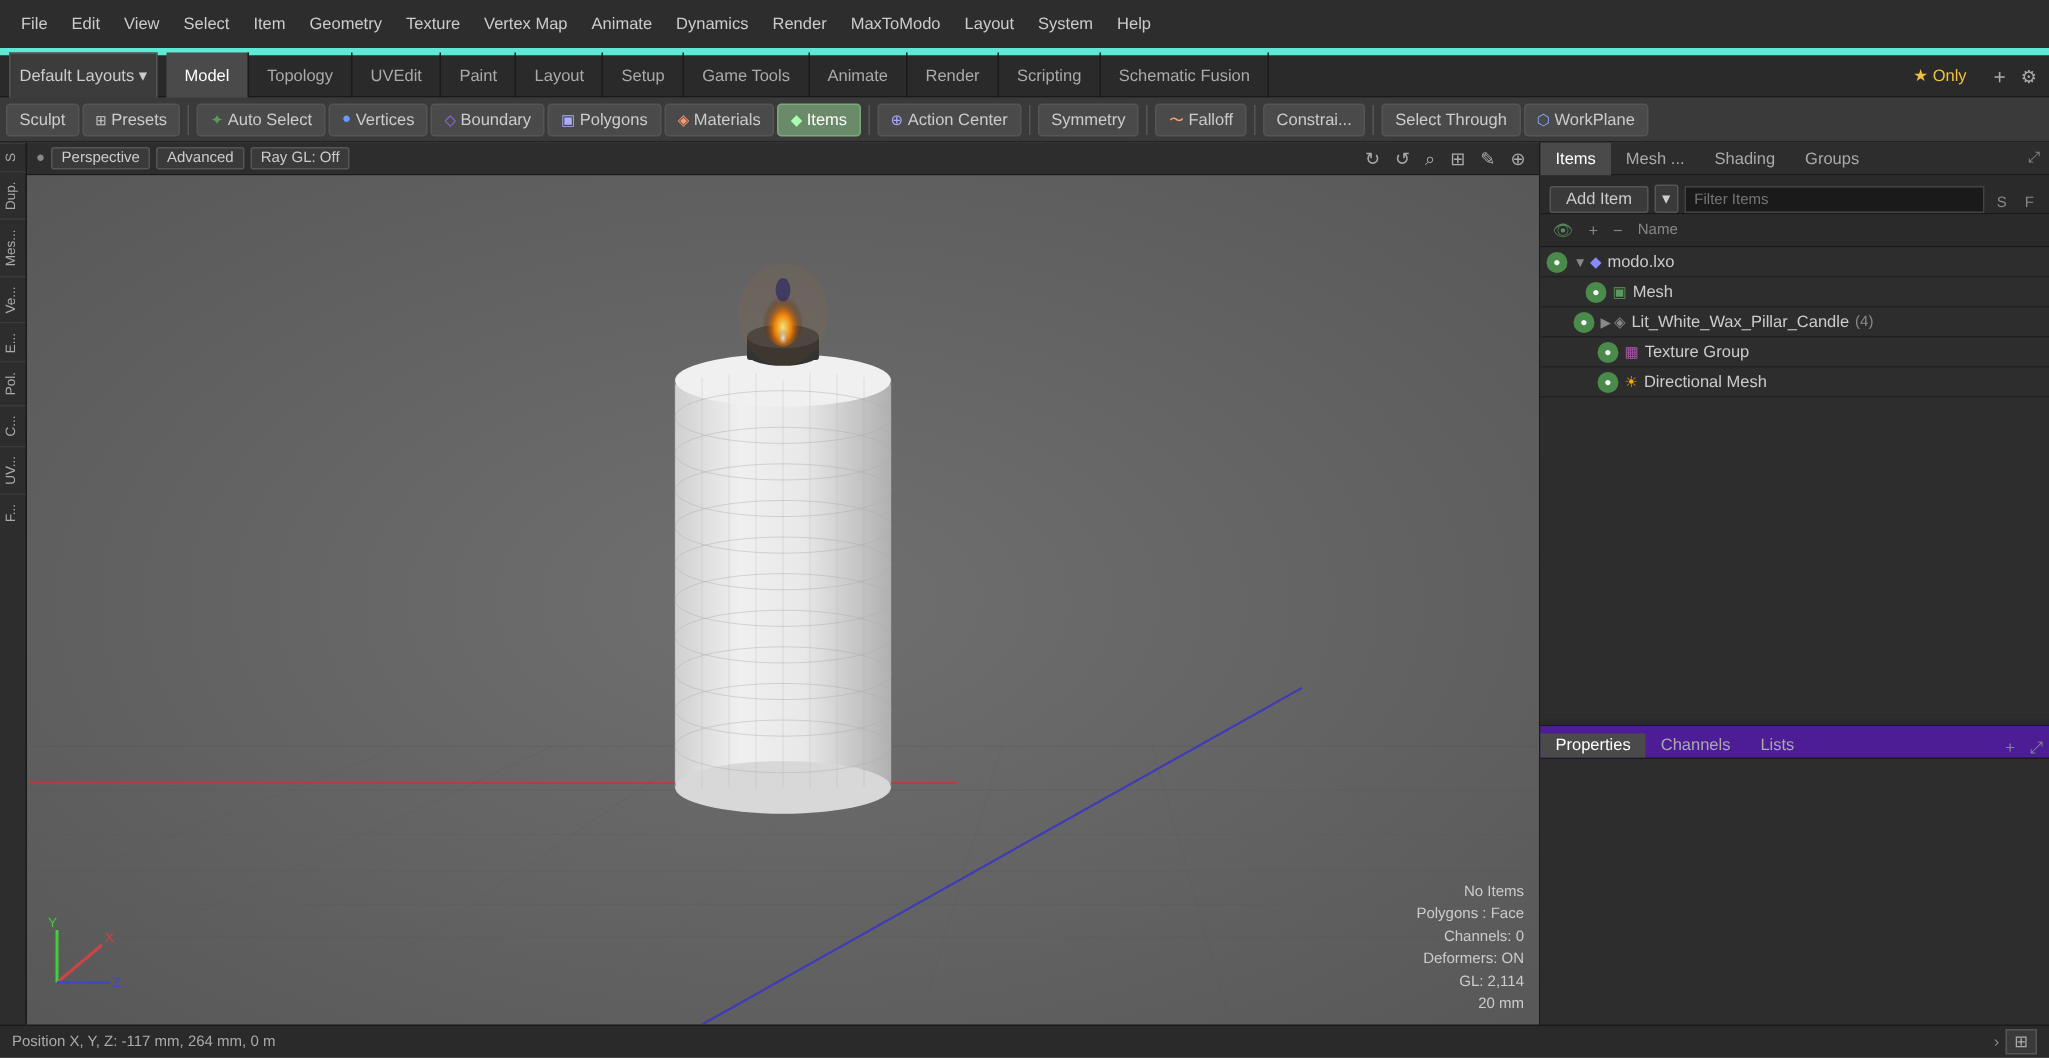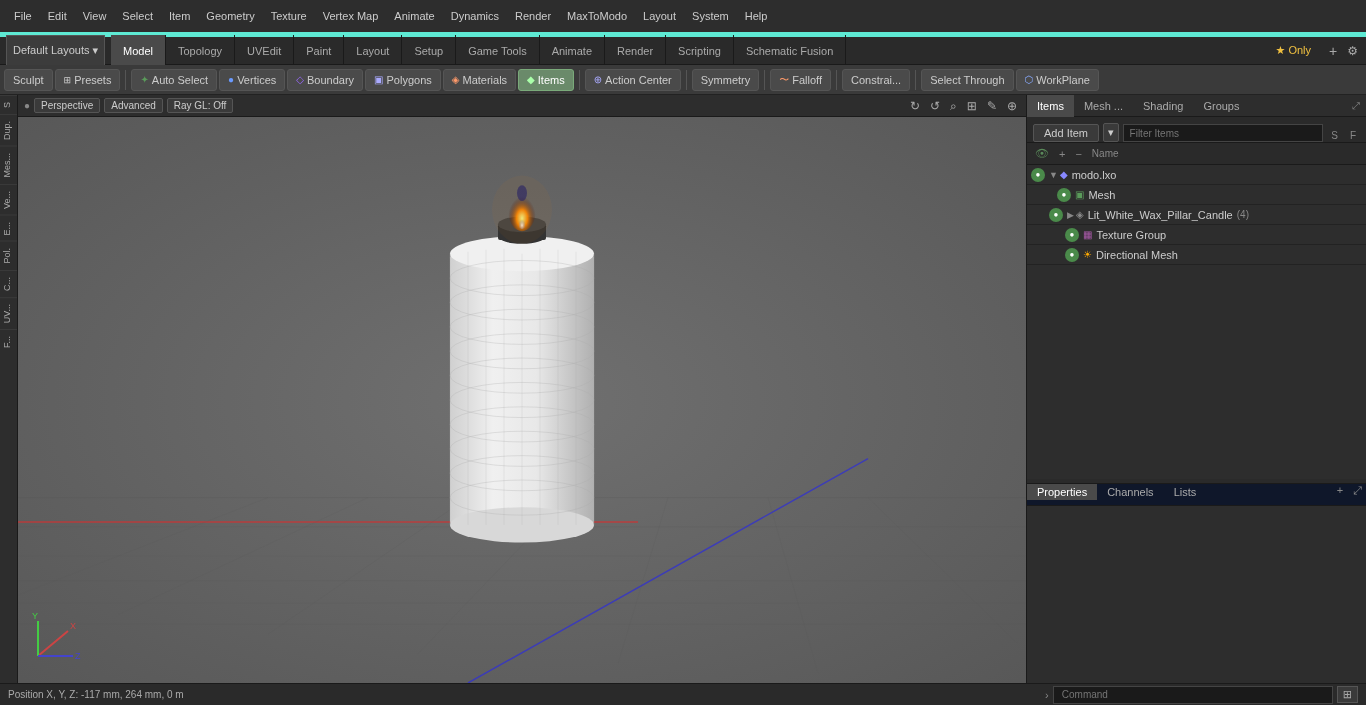--- a/index.html
+++ b/index.html
@@ -430,23 +430,23 @@
     
     .properties-panel {
       height: 200px;
       background: #3a3a3a;
       border-top: 1px solid #1a1a1a;
       display: flex;
       flex-direction: column;
     }
     .prop-tabs {
       display: flex;
-      background: #0f172a;
+      background: #4c1d95;
       height: 22px;
-      align-items: flex-start;
+      align-items: flex-end;
       border-bottom: 1px solid #1a1a1a;
     }
     .prop-tab {
       padding: 2px 10px;
       color: #aaa;
       cursor: pointer;
       font-size: 11px;
     }
     .prop-tab.active { background: #4a4a4a; color: #fff; }
     .prop-add {
@@ -700,20 +700,28 @@
         <ellipse cx="504" cy="110" rx="24" ry="8" fill="#444"></ellipse>
 
         <ellipse cx="504" cy="95" rx="14" ry="22" fill="url(#flameGrad)" opacity="0.9"></ellipse>
         <ellipse cx="504" cy="105" rx="6" ry="10" fill="url(#flameInner)" opacity="0.8"></ellipse>
 
         <ellipse cx="504" cy="78" rx="5" ry="8" fill="#1a1a6a" opacity="0.6"></ellipse>
 
         <ellipse cx="504" cy="95" rx="30" ry="35" fill="#ff8800" opacity="0.05"></ellipse>
       </svg>
 
+      <div class="viewport-status">
+        <div>No Items</div>
+        <div>Polygons : Face</div>
+        <div>Channels: 0</div>
+        <div>Deformers: ON</div>
+        <div>GL: 2,114</div>
+        <div>20 mm</div>
+      </div>
 
       <div class="viewport-axes">
         <svg width="60" height="60">
           <line x1="10" y1="45" x2="40" y2="20" stroke="#cc4444" stroke-width="2"></line>
           <text x="42" y="18" fill="#cc4444" font-size="9">X</text>
           <line x1="10" y1="45" x2="10" y2="10" stroke="#44cc44" stroke-width="2"></line>
           <text x="4" y="8" fill="#44cc44" font-size="9">Y</text>
           <line x1="10" y1="45" x2="45" y2="45" stroke="#4444cc" stroke-width="2"></line>
           <text x="47" y="48" fill="#4444cc" font-size="9">Z</text>
         </svg>
@@ -806,16 +814,15 @@
       <div class="prop-content">
       </div>
     </div>
   </div>
 </div>
 
 <div class="status-bar">
   <span class="status-text">Position X, Y, Z:   -117 mm, 264 mm, 0 m</span>
   <div class="command-area">
     <span class="command-icon">›</span>
-    <input class="command-input" type="text" placeholder="Command" style="">
     <button class="command-run-btn">⊞</button>
   </div>
 </div>
 
 </body></html>

